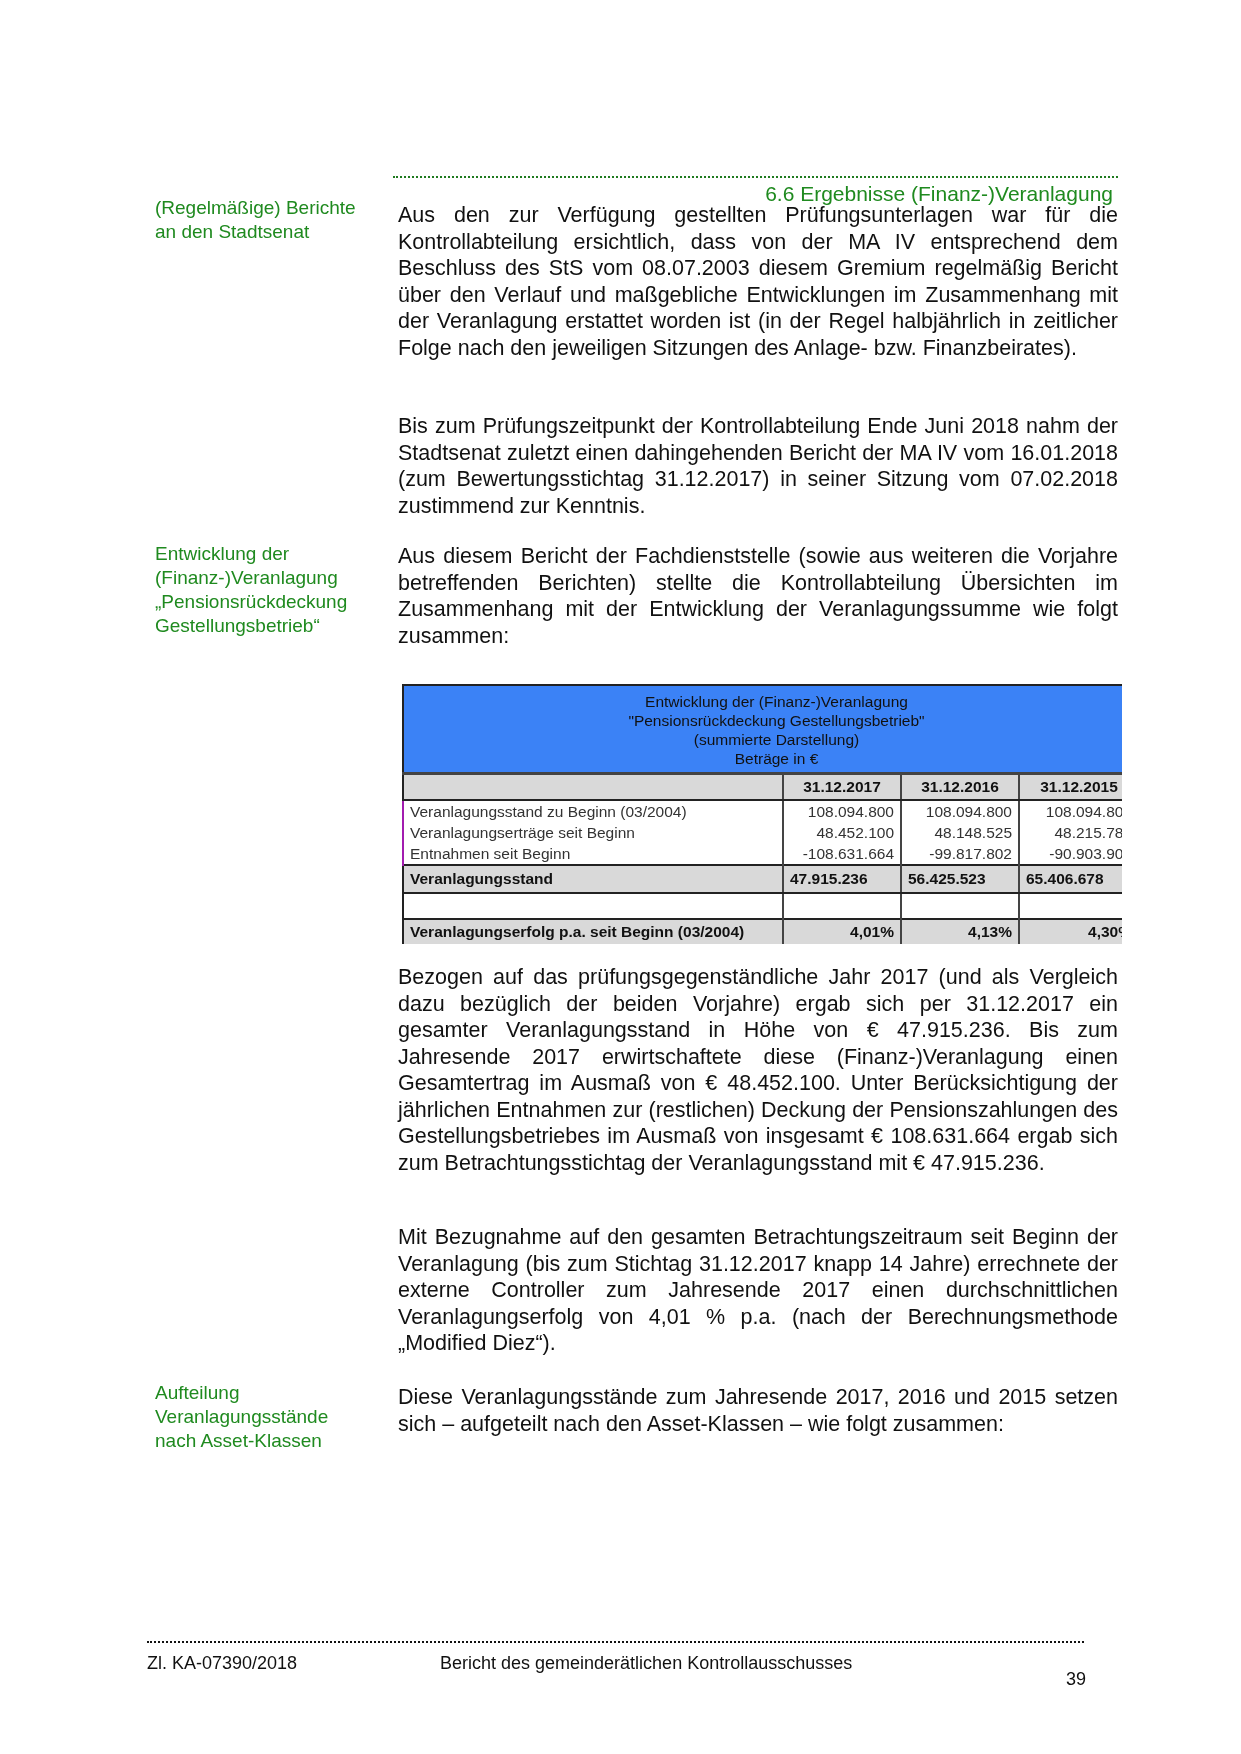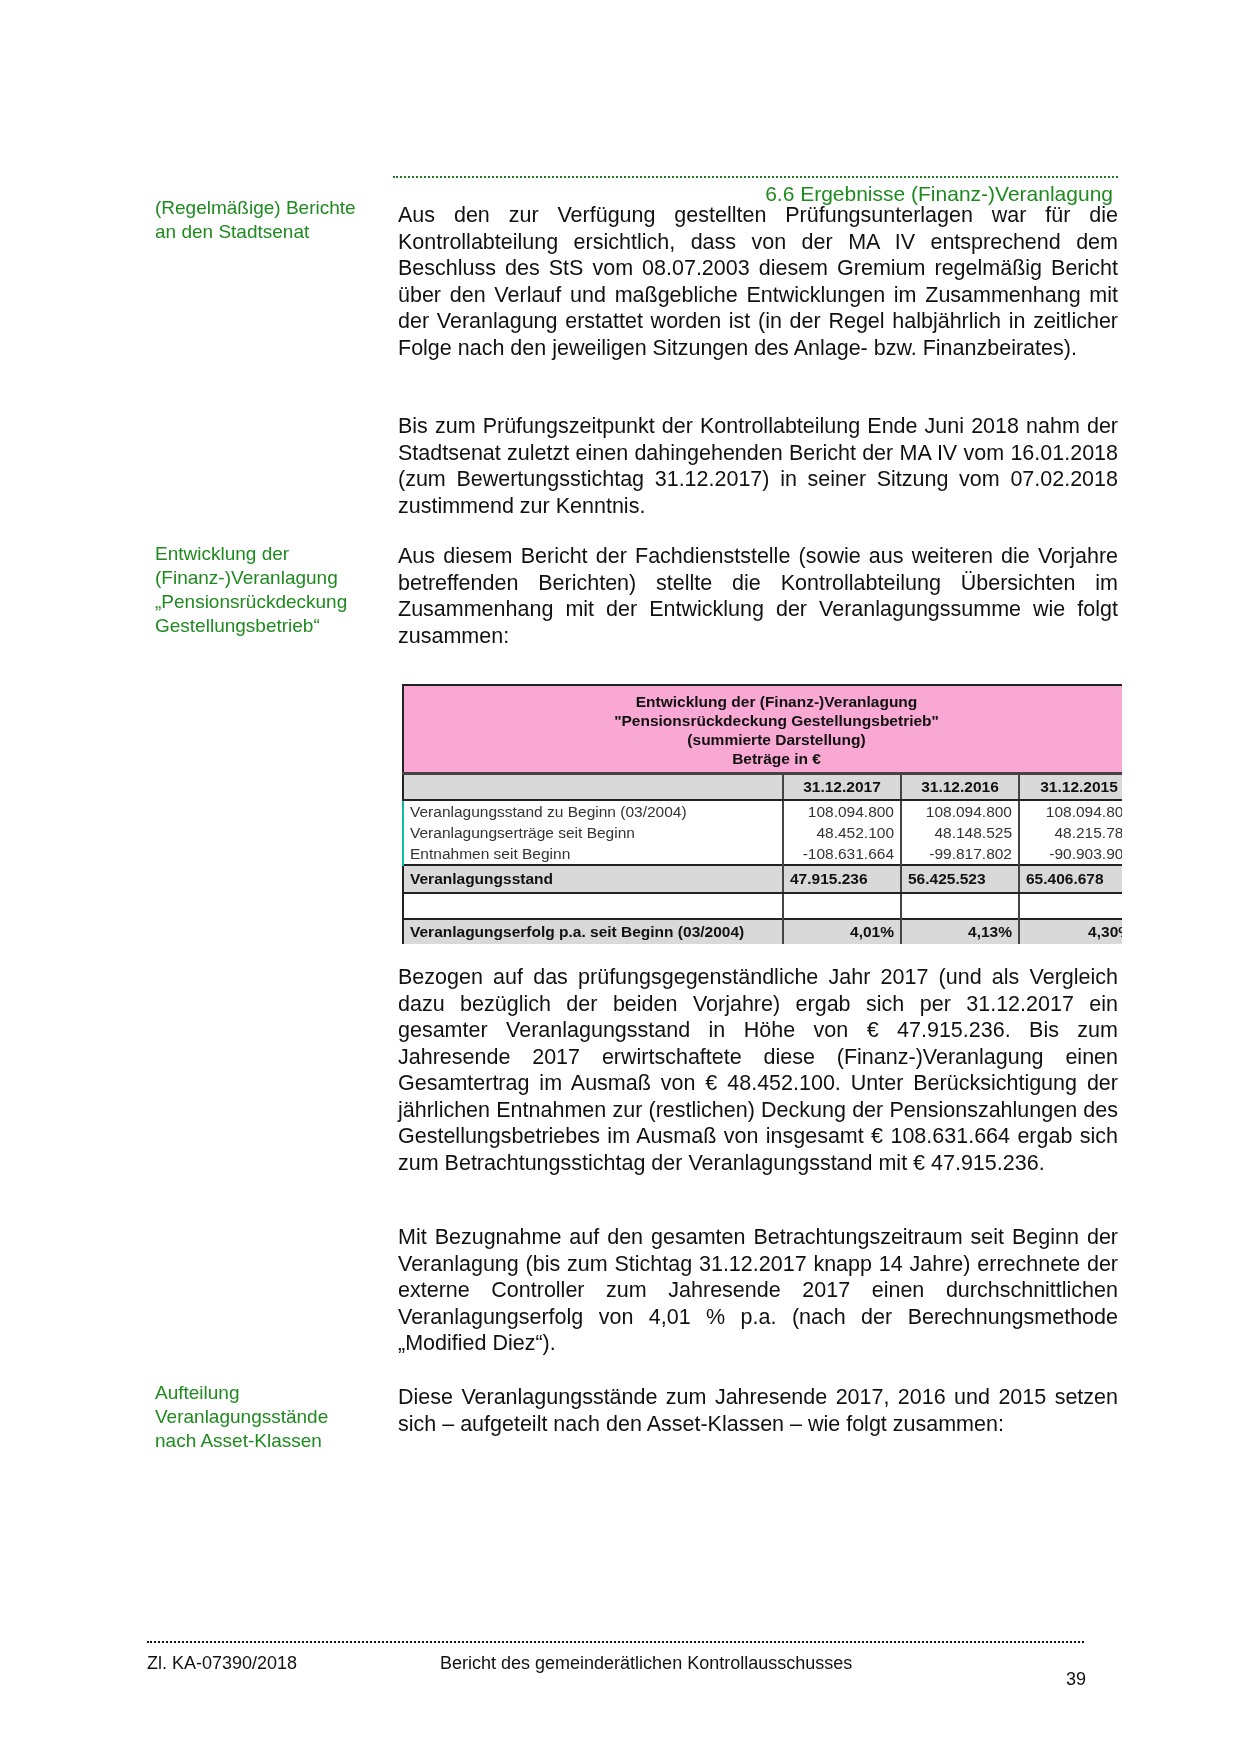--- a/index.html
+++ b/index.html
@@ -7,27 +7,27 @@
          font-family: "Liberation Sans", sans-serif; color: #111111; }
   .header-title { position: absolute; top: 146px; right: 128px; font-size: 21px; color: #1f8a1f; white-space: nowrap; margin-top: 36px; }
   .header-rule { position: absolute; top: 176px; left: 393px; width: 725px; height: 0;
                  border-top: 2px dotted #1f7a1f; }
   .margin-note { position: absolute; left: 155px; width: 235px; font-size: 19px; line-height: 24px; color: #1f8a1f; }
   .para { position: absolute; left: 398px; width: 720px; font-size: 21.5px; line-height: 26.5px;
           text-align: justify; color: #111; }
   .tbl-wrap { position: absolute; left: 402px; top: 684px; width: 720px; height: 260px; overflow: hidden; }
   table.fin { border-collapse: collapse; font-size: 15.5px; table-layout: fixed; width: 735px; }
   table.fin td { padding: 0 6px; height: 22px; white-space: nowrap; }
-  table.fin .title-cell { background: #f9a8d4; text-align: center; font-weight: bold; line-height: 19px;
+  table.fin .title-cell { background: #3b82f6; text-align: center; font-weight: normal; line-height: 19px;
                           padding: 6px 0 4px 12px; border: 2px solid #222; border-bottom: 3px solid #444; }
   table.fin .hdr td { background: #d9d9d9; font-weight: bold; text-align: center; height: 24px;
                       border-left: 2px solid #444; border-bottom: 2px solid #222; }
   table.fin .hdr td:first-child { border-left: 2px solid #222; }
   table.fin .row td { border-left: 2px solid #444; text-align: right; color: #333; height: 21px; }
-  table.fin .row td:first-child { text-align: left; border-left: 2px solid #14b8a6; }
+  table.fin .row td:first-child { text-align: left; border-left: 2px solid #a21caf; }
   table.fin .sum td { background: #d9d9d9; font-weight: bold; text-align: left; height: 26px;
                       border-top: 2px solid #222; border-bottom: 2px solid #222; border-left: 2px solid #444; }
   table.fin .sum td:first-child { text-align: left; border-left: 2px solid #222; margin-top: 8px; }
   table.fin .blank td { height: 24px; border-left: 2px solid #444; }
   table.fin .blank td:first-child { border-left: 2px solid #222; }
   table.fin .perf td { background: #d9d9d9; font-weight: bold; text-align: right; height: 24px;
                        border-top: 2px solid #222; border-bottom: 2px solid #222; border-left: 2px solid #444; }
   table.fin .perf td:first-child { text-align: left; border-left: 2px solid #222; }
   .footer-rule { position: absolute; top: 1641px; left: 147px; width: 937px; height: 0; border-top: 2px dotted #111; }
   .footer { position: absolute; top: 1653px; font-size: 18px; color: #111; white-space: nowrap; }

